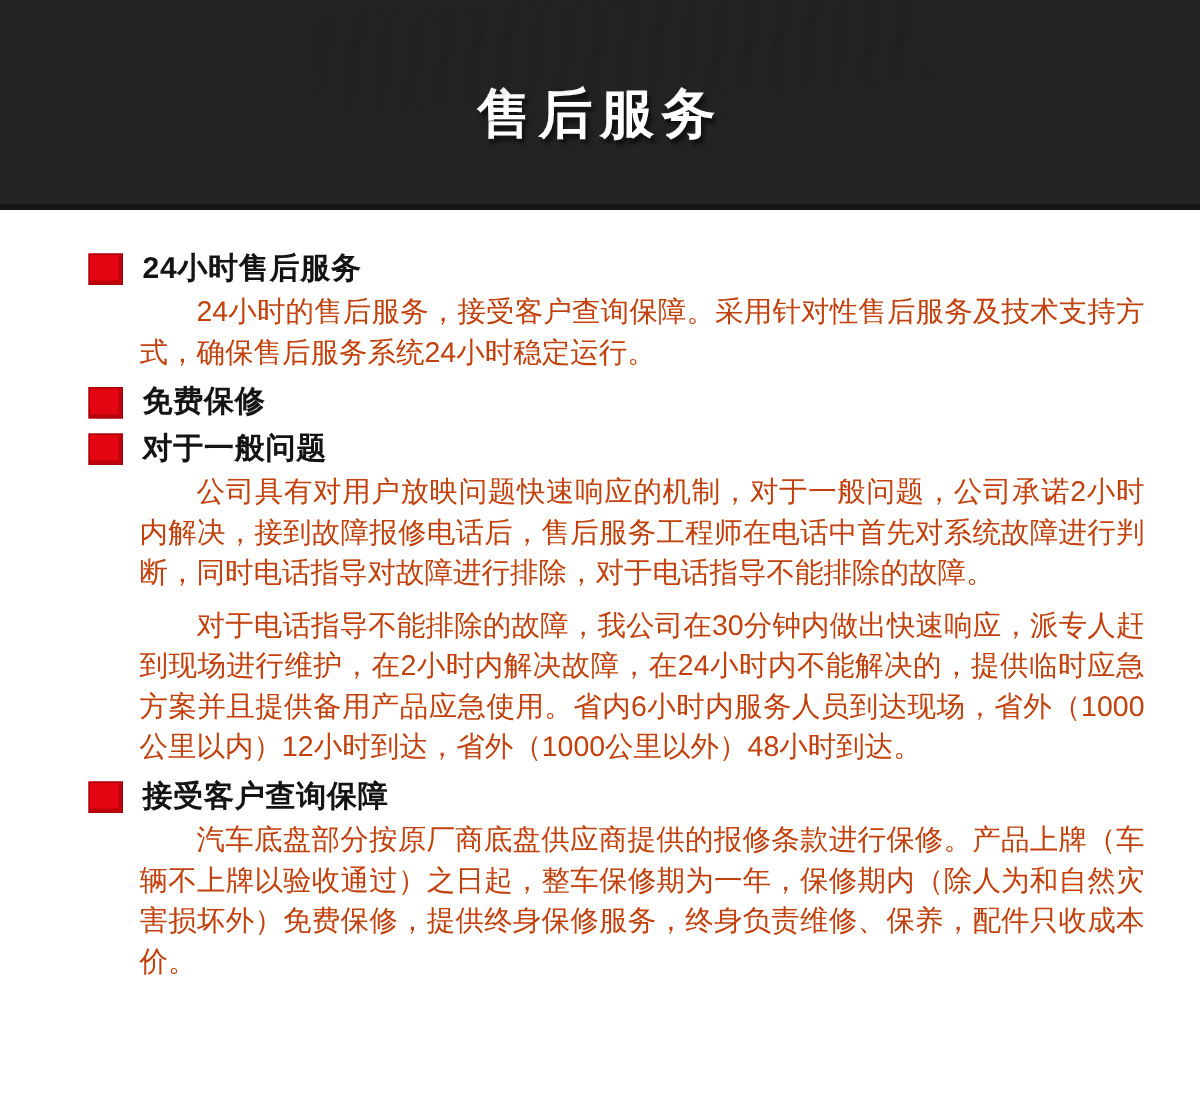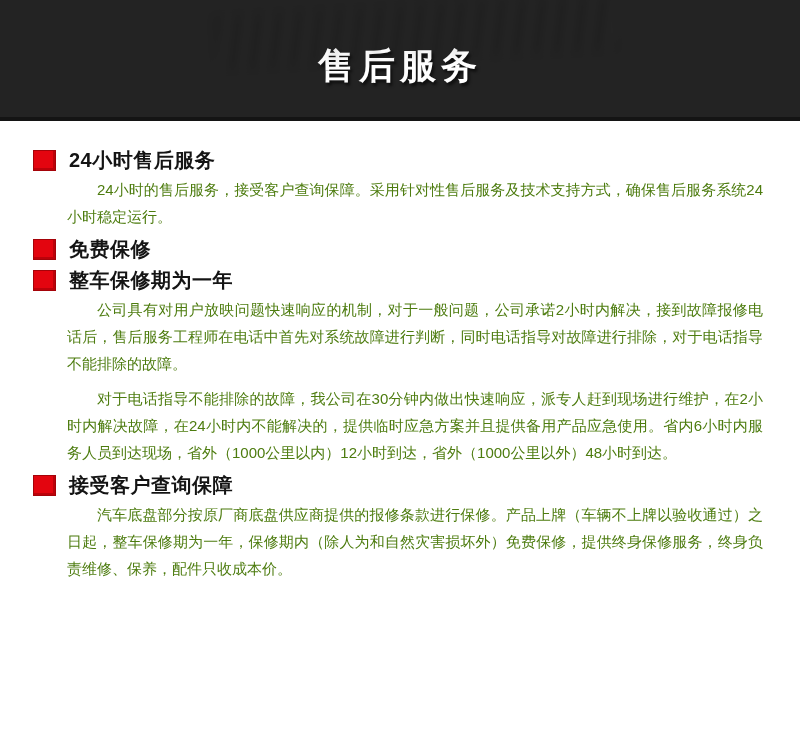--- a/index.html
+++ b/index.html
@@ -11,21 +11,21 @@
   body {
     width: 800px;
     height: 741px;
     overflow: hidden;
     font-family: "Liberation Sans", "DejaVu Sans", sans-serif;
   }
 
   
   .banner {
     position: relative;
-    height: 121px;
+    height: 140px;
     background: #232323;
     border-bottom: 4px solid #141414;
     display: flex;
     align-items: center;
     justify-content: center;
     overflow: hidden;
   }
   .banner-title {
     margin: 0;
     padding-top: 16px;
@@ -47,21 +47,21 @@
       rgba(0,0,0,0.45) 0 9px,
       rgba(255,255,255,0.03) 9px 20px
     );
     opacity: 0.22;
     filter: blur(4px);
     pointer-events: none;
   }
 
   
   .content {
-    padding: 28px 37px 0 33px;
+    padding: 28px 37px 0 59px;
   }
   .section {
     margin-bottom: 8px;
   }
   .sec-head {
     display: flex;
     align-items: center;
     gap: 13px;
     margin-bottom: 4px;
   }
@@ -76,23 +76,23 @@
   .sec-title {
     margin: 0;
     font-size: 20px;
     line-height: 23px;
     font-weight: 700;
     color: #141414;
     letter-spacing: 0.5px;
   }
   .para {
     margin: 4px 0 8px 34px;
-    font-size: 15px;
+    font-size: 19px;
     line-height: 27px;
-    color: #4d7c0f;
+    color: #c2410c;
     text-indent: 2em;
     text-align: justify;
   }
 </style>
 </head>
 <body>
 
 <header class="banner">
   <div class="watermark"></div>
   <h1 class="banner-title">售后服务</h1>
@@ -111,21 +111,21 @@
   <section class="section">
     <div class="sec-head">
       <span class="bullet"></span>
       <h2 class="sec-title">免费保修</h2>
     </div>
   </section>
 
   <section class="section">
     <div class="sec-head">
       <span class="bullet"></span>
-      <h2 class="sec-title">整车保修期为一年</h2>
+      <h2 class="sec-title">对于一般问题</h2>
     </div>
     <p class="para">公司具有对用户放映问题快速响应的机制，对于一般问题，公司承诺2小时内解决，接到故障报修电话后，售后服务工程师在电话中首先对系统故障进行判断，同时电话指导对故障进行排除，对于电话指导不能排除的故障。</p>
     <p class="para">对于电话指导不能排除的故障，我公司在30分钟内做出快速响应，派专人赶到现场进行维护，在2小时内解决故障，在24小时内不能解决的，提供临时应急方案并且提供备用产品应急使用。省内6小时内服务人员到达现场，省外（1000公里以内）12小时到达，省外（1000公里以外）48小时到达。</p>
   </section>
 
   <section class="section">
     <div class="sec-head">
       <span class="bullet"></span>
       <h2 class="sec-title">接受客户查询保障</h2>
     </div>

